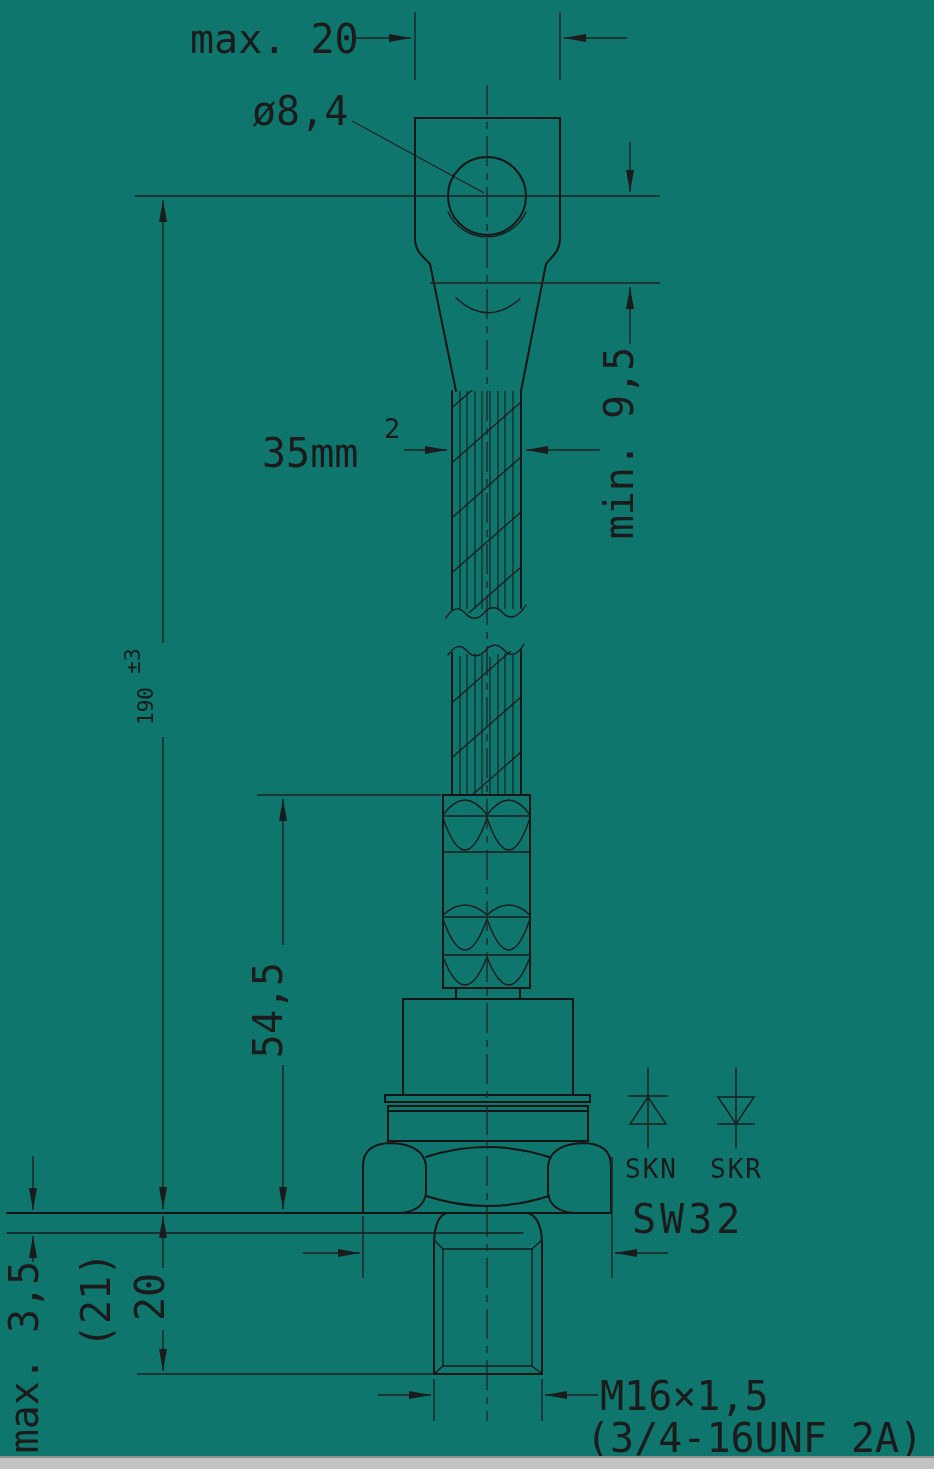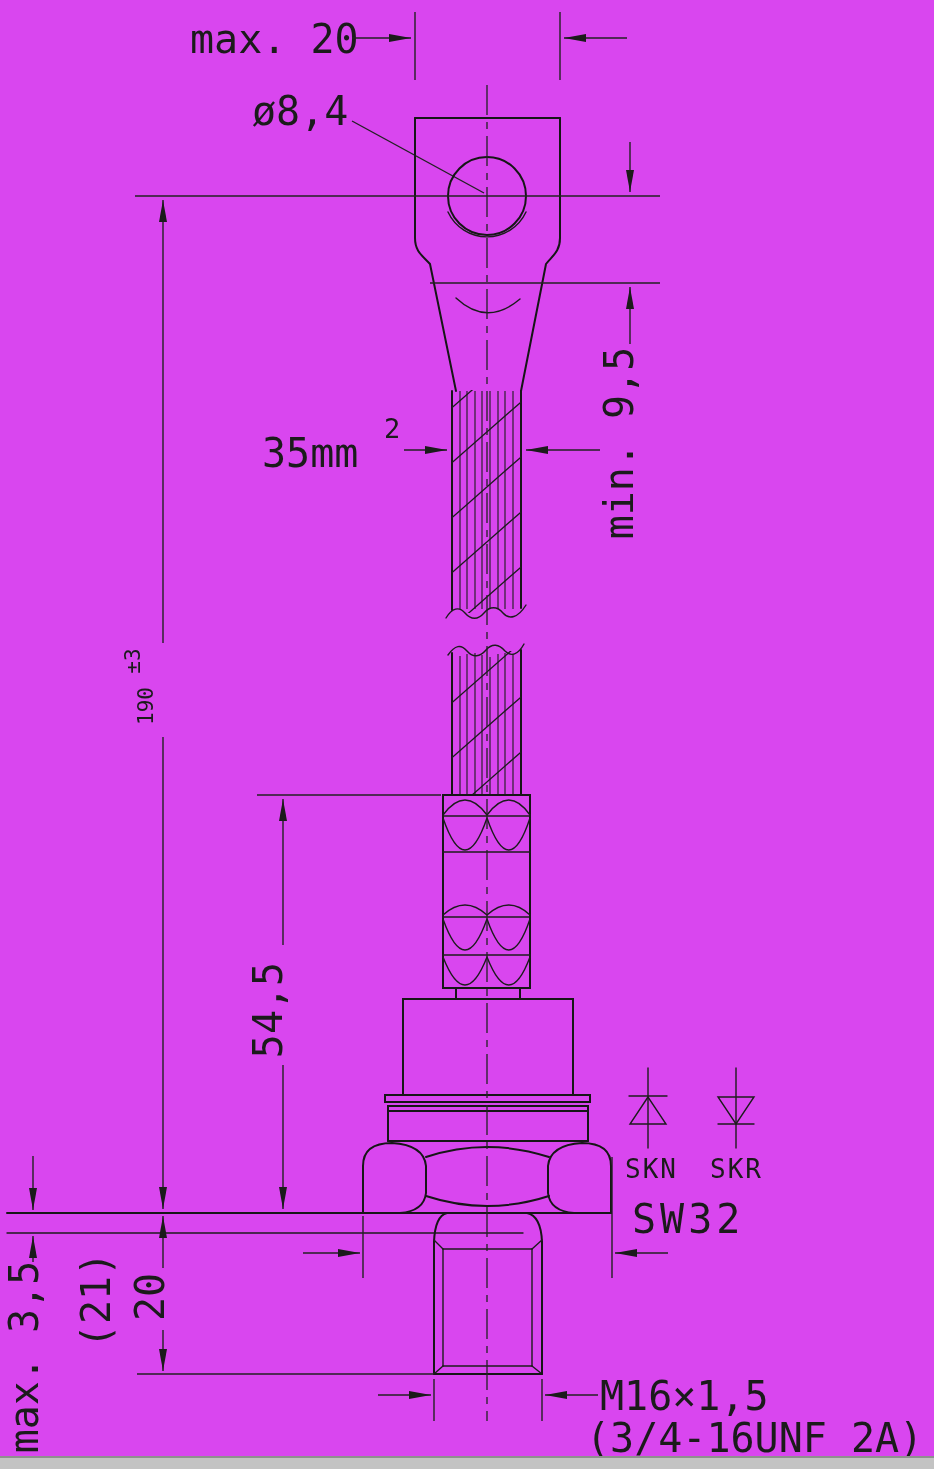--- a/index.html
+++ b/index.html
@@ -1,16 +1,16 @@
 <!DOCTYPE html>
 <html><head>
 <meta charset="utf-8">
 <style>
   html,body{margin:0;padding:0;background:#ffffff;}
-  #page{position:relative;width:934px;height:1469px;background:#d946ef;overflow:hidden;
+  #page{position:relative;width:934px;height:1469px;background:#0f766e;overflow:hidden;
         font-family:"DejaVu Sans Mono", monospace;}
   svg{display:block;}
   .obj{stroke:#161616;stroke-width:2;fill:none;stroke-linecap:round;}
   .obj-thin{stroke:#1c1c1c;stroke-width:1.4;fill:none;stroke-linecap:round;}
   .dimline{stroke:#222222;stroke-width:1.4;fill:none;}
   .hatch{stroke:#1c1c1c;stroke-width:1.3;fill:none;}
   .strand{stroke:#1c1c1c;stroke-width:1.1;fill:none;}
   .cl{stroke:#222222;stroke-width:1.3;fill:none;stroke-dasharray:30 7 7 7;}
   .dim{font-family:"DejaVu Sans Mono", monospace;fill:#1b1b1b;font-size:40px;}
   .dim-sm{font-family:"DejaVu Sans Mono", monospace;fill:#1b1b1b;font-size:21px;}

